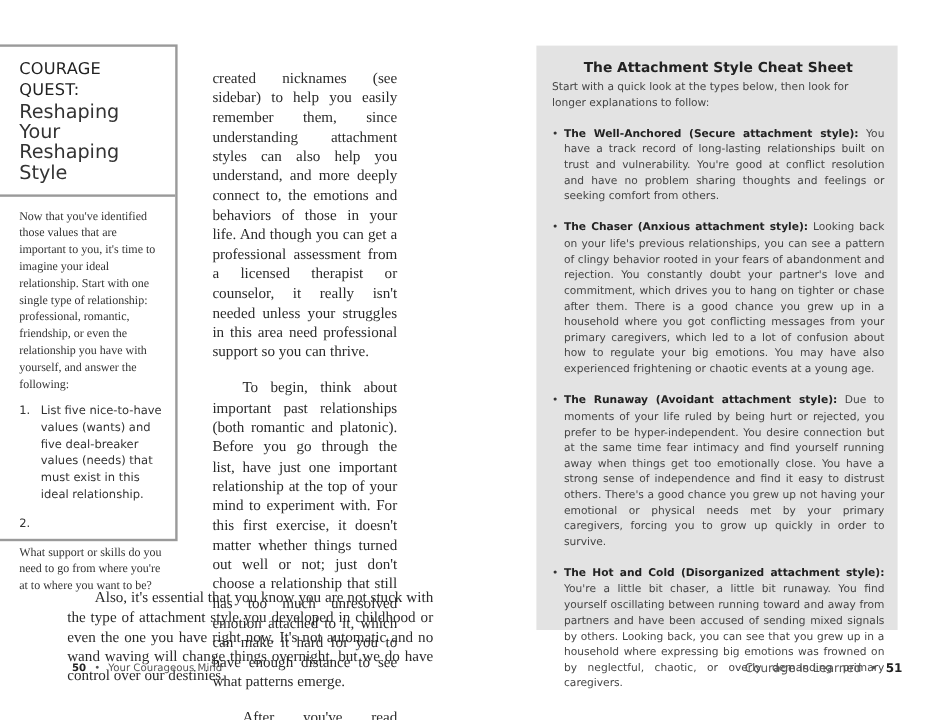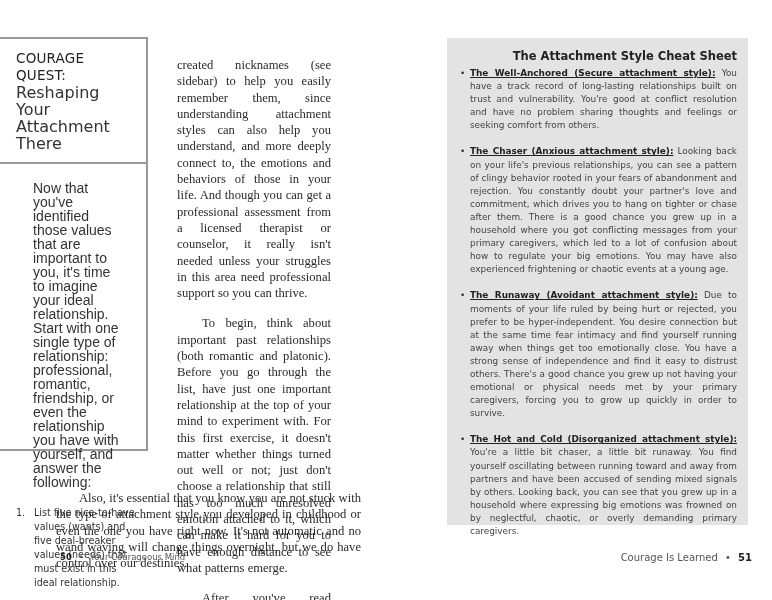--- a/index.html
+++ b/index.html
@@ -6,21 +6,21 @@
   body { width:772px; height:600px; background:#ffffff; position:relative; overflow:hidden; color:#2a2a2a; }
 
   
   .quest-box {
     position:absolute; left:-4px; top:37px; width:152px; height:414px;
     border:2px solid #9a9a9a; box-sizing:border-box; padding:11px 8px 0 18px;
   }
   .quest-title { font-family:"DejaVu Sans","Liberation Sans",sans-serif; font-weight:normal; font-size:13.5px; line-height:17px; color:#222; letter-spacing:0.2px; }
   .quest-subtitle { font-family:"DejaVu Sans","Liberation Sans",sans-serif; font-size:16px; line-height:17px; color:#333; }
   .quest-rule { border-top:2px solid #9a9a9a; margin:10px -8px 10px -22px; }
-  .quest-text { font-family:Liberation Sans, sans-serif; font-size:14px; line-height:14px; color:#333; margin:17px; }
+  .quest-text { font-family:Liberation Serif, serif; font-size:10px; line-height:14px; color:#333; margin:0; }
   .quest-list { margin:8px 0 0 0; padding:0; list-style:none; }
   .quest-list li { display:flex; font-family:"DejaVu Sans","Liberation Sans",sans-serif; font-size:9.6px; line-height:14px; color:#333; margin-bottom:10px; }
   .quest-list .num { width:18px; flex:0 0 18px; }
   .quest-closing { margin-top:4px; }
 
   
   .main-col { position:absolute; left:163px; top:43px; width:182px; }
   .main-col p { font-family:"Liberation Serif","DejaVu Serif",serif; font-size:12.6px; line-height:16.3px; margin:14px; text-align:justify; color:#2a2a2a; }
   .main-col p.indent { text-indent:25px; }
   .full-para { position:absolute; left:40px; top:474px; width:305px; font-family:"Liberation Serif","DejaVu Serif",serif; font-size:12.6px; line-height:16.3px; margin:16px; text-align:justify; text-indent:23px; color:#2a2a2a; }
@@ -28,62 +28,64 @@
   .footer-left { position:absolute; left:40px; top:552px; font-family:"DejaVu Sans","Liberation Sans",sans-serif; font-size:8.5px; color:#555;margin-left:20px; }
   .footer-left .pg { font-weight:bold; color:#222; }
   .footer-right { position:absolute; right:20px; top:552px; font-family:"DejaVu Sans","Liberation Sans",sans-serif; font-size:10px; color:#555; }
   .footer-right .pg { font-weight:bold; color:#222; }
 
   
   .cheat-panel {
     position:absolute; left:447px; top:38px; width:301px; height:487px;
     background:#e3e3e3; box-sizing:border-box; padding:10px 11px 0 13px;
   }
-  .cheat-title { text-align:right; font-family:"DejaVu Sans","Liberation Sans",sans-serif; font-weight:bold; font-size:11.5px; line-height:16px; color:#222; margin-bottom:3px; }
+  .cheat-title { text-align:center; font-family:"DejaVu Sans","Liberation Sans",sans-serif; font-weight:bold; font-size:11.5px; line-height:16px; color:#222; margin-bottom:3px; }
   .cheat-intro { font-family:"DejaVu Sans","Liberation Sans",sans-serif; font-size:8.9px; line-height:13px; color:#444; margin:0 0 13px 0; }
   .cheat-list { list-style:none; margin:0; padding:0; }
   .cheat-item { display:flex; font-family:"DejaVu Sans","Liberation Sans",sans-serif; font-size:8.9px; line-height:13.1px; color:#444; margin-bottom:13px; text-align:justify; }
   .cheat-item .bullet { width:10px; flex:0 0 10px; color:#333; }
-  .cheat-item .term { font-weight:bold; color:#222;text-decoration:underline; }
+  .cheat-item .term { font-weight:bold; color:#222; }
 </style>
 </head>
 <body>
 
 <div class="quest-box">
   <div class="quest-title">COURAGE QUEST:</div>
   <div class="quest-subtitle">Reshaping Your</div>
-  <div class="quest-subtitle">Attachment There</div>
+  <div class="quest-subtitle">Reshaping Style</div>
   <div class="quest-rule"></div>
   <p class="quest-text">Now that you've identified those values that are important to you, it's time to imagine your ideal relationship. Start with one single type of relationship: professional, romantic, friendship, or even the relationship you have with yourself, and answer the following:</p>
   <ol class="quest-list">
     <li>
       <span class="num">1.</span>
       <span>List five nice-to-have values (wants) and five deal-breaker values (needs) that must exist in this ideal relationship.</span>
     </li>
     <li>
       <span class="num">2.</span>
     </li>
   </ol>
+  <p class="quest-text quest-closing">What support or skills do you need to go from where you're at to where you want to be?</p>
 </div>
 
 <div class="main-col">
   <p>created nicknames (see sidebar) to help you easily remember them, since understanding attachment styles can also help you understand, and more deeply connect to, the emotions and behaviors of those in your life. And though you can get a professional assessment from a licensed therapist or counselor, it really isn't needed unless your struggles in this area need professional support so you can thrive.</p>
   <p class="indent">To begin, think about important past relationships (both romantic and platonic). Before you go through the list, have just one important relationship at the top of your mind to experiment with. For this first exercise, it doesn't matter whether things turned out well or not; just don't choose a relationship that still has too much unresolved emotion attached to it, which can make it hard for you to have enough distance to see what patterns emerge.</p>
   <p class="indent">After you've read through the attachment styles, take a wider view of your life and think about the last few years as a whole. Are there certain types of people that make you feel safe? Do certain situations cause anxiety for you? Do certain conversations bring up feelings of insecurity?</p>
 </div>
 <p class="full-para">Also, it's essential that you know you are not stuck with the type of attachment style you developed in childhood or even the one you have right now. It's not automatic and no wand waving will change things overnight, but we do have control over our destinies.</p>
 
 <div class="footer-left">
   <span class="pg">50</span>
   <span style="margin:0 4px;">•</span>
   <span>Your Courageous Mind</span>
 </div>
 
 <div class="cheat-panel">
   <div class="cheat-title">The Attachment Style Cheat Sheet</div>
+  <p class="cheat-intro">Start with a quick look at the types below, then look for longer explanations to follow:</p>
   <ul class="cheat-list">
     <li class="cheat-item">
       <span class="bullet">•</span>
       <span><span class="term">The Well-Anchored (Secure attachment style):</span><span> You have a track record of long-lasting relationships built on trust and vulnerability. You're good at conflict resolution and have no problem sharing thoughts and feelings or seeking comfort from others.</span></span>
     </li>
     <li class="cheat-item">
       <span class="bullet">•</span>
       <span><span class="term">The Chaser (Anxious attachment style):</span><span> Looking back on your life's previous relationships, you can see a pattern of clingy behavior rooted in your fears of abandonment and rejection. You constantly doubt your partner's love and commitment, which drives you to hang on tighter or chase after them. There is a good chance you grew up in a household where you got conflicting messages from your primary caregivers, which led to a lot of confusion about how to regulate your big emotions. You may have also experienced frightening or chaotic events at a young age.</span></span>
     </li>
     <li class="cheat-item">

